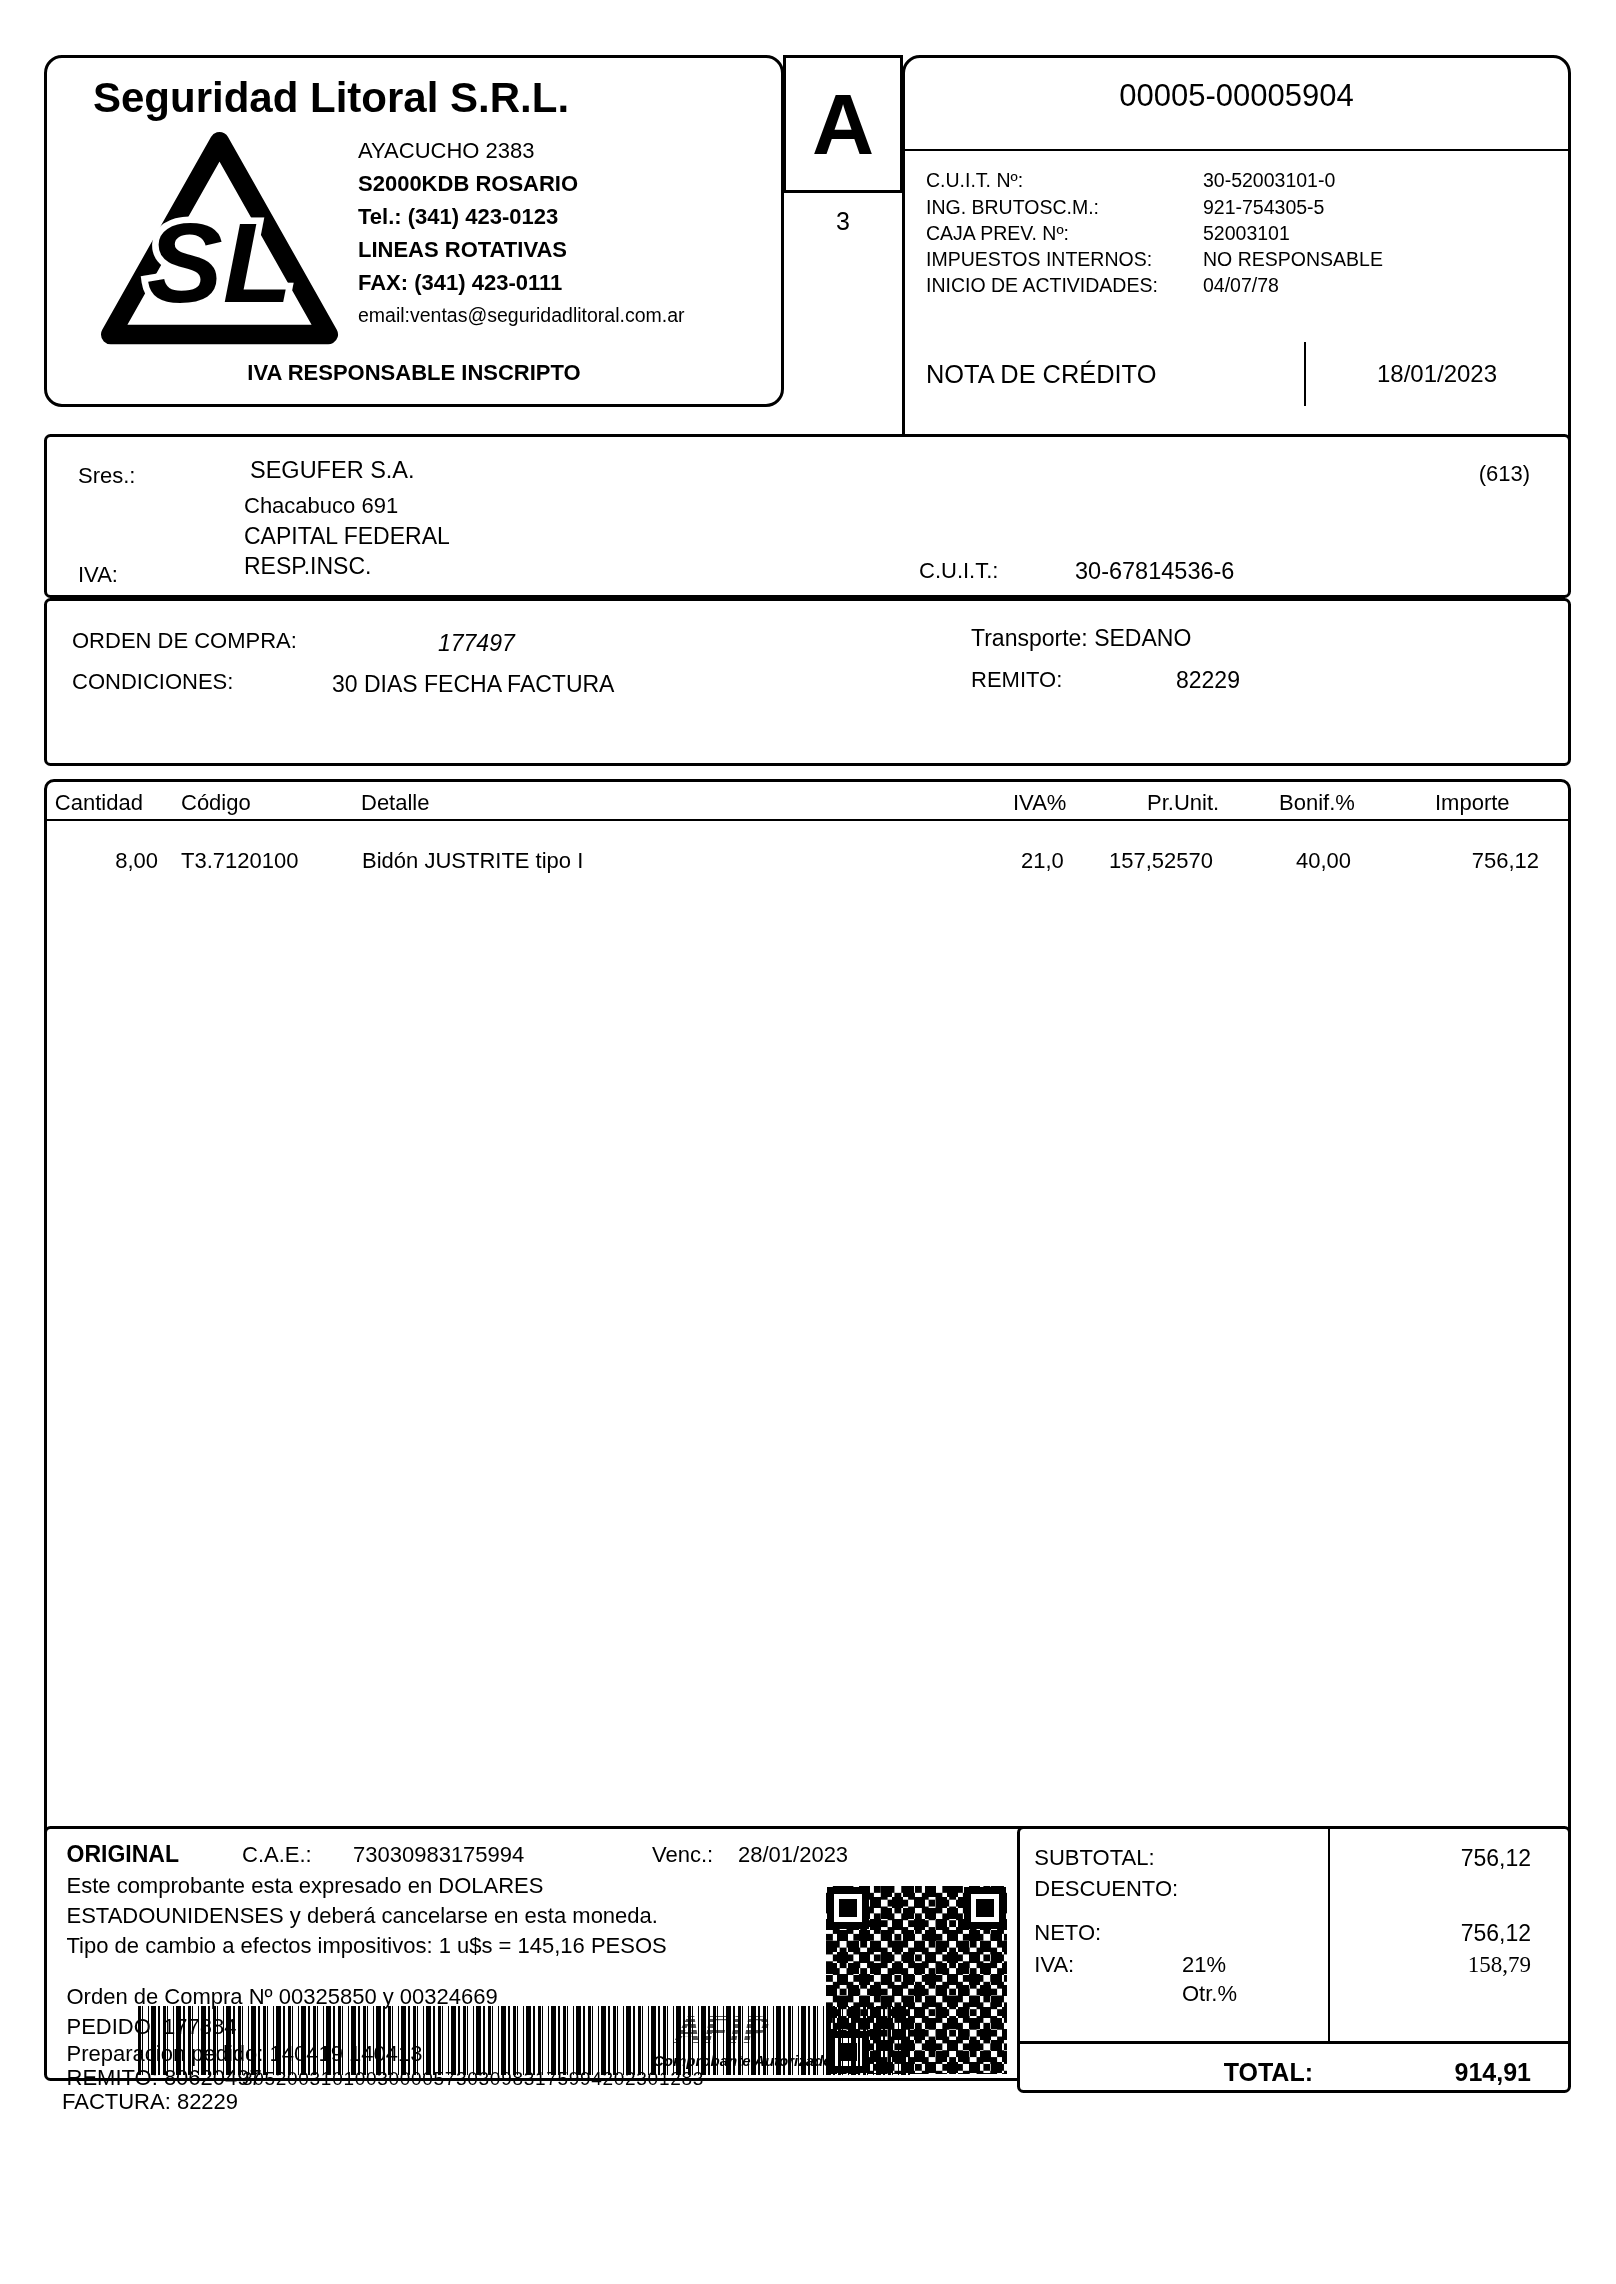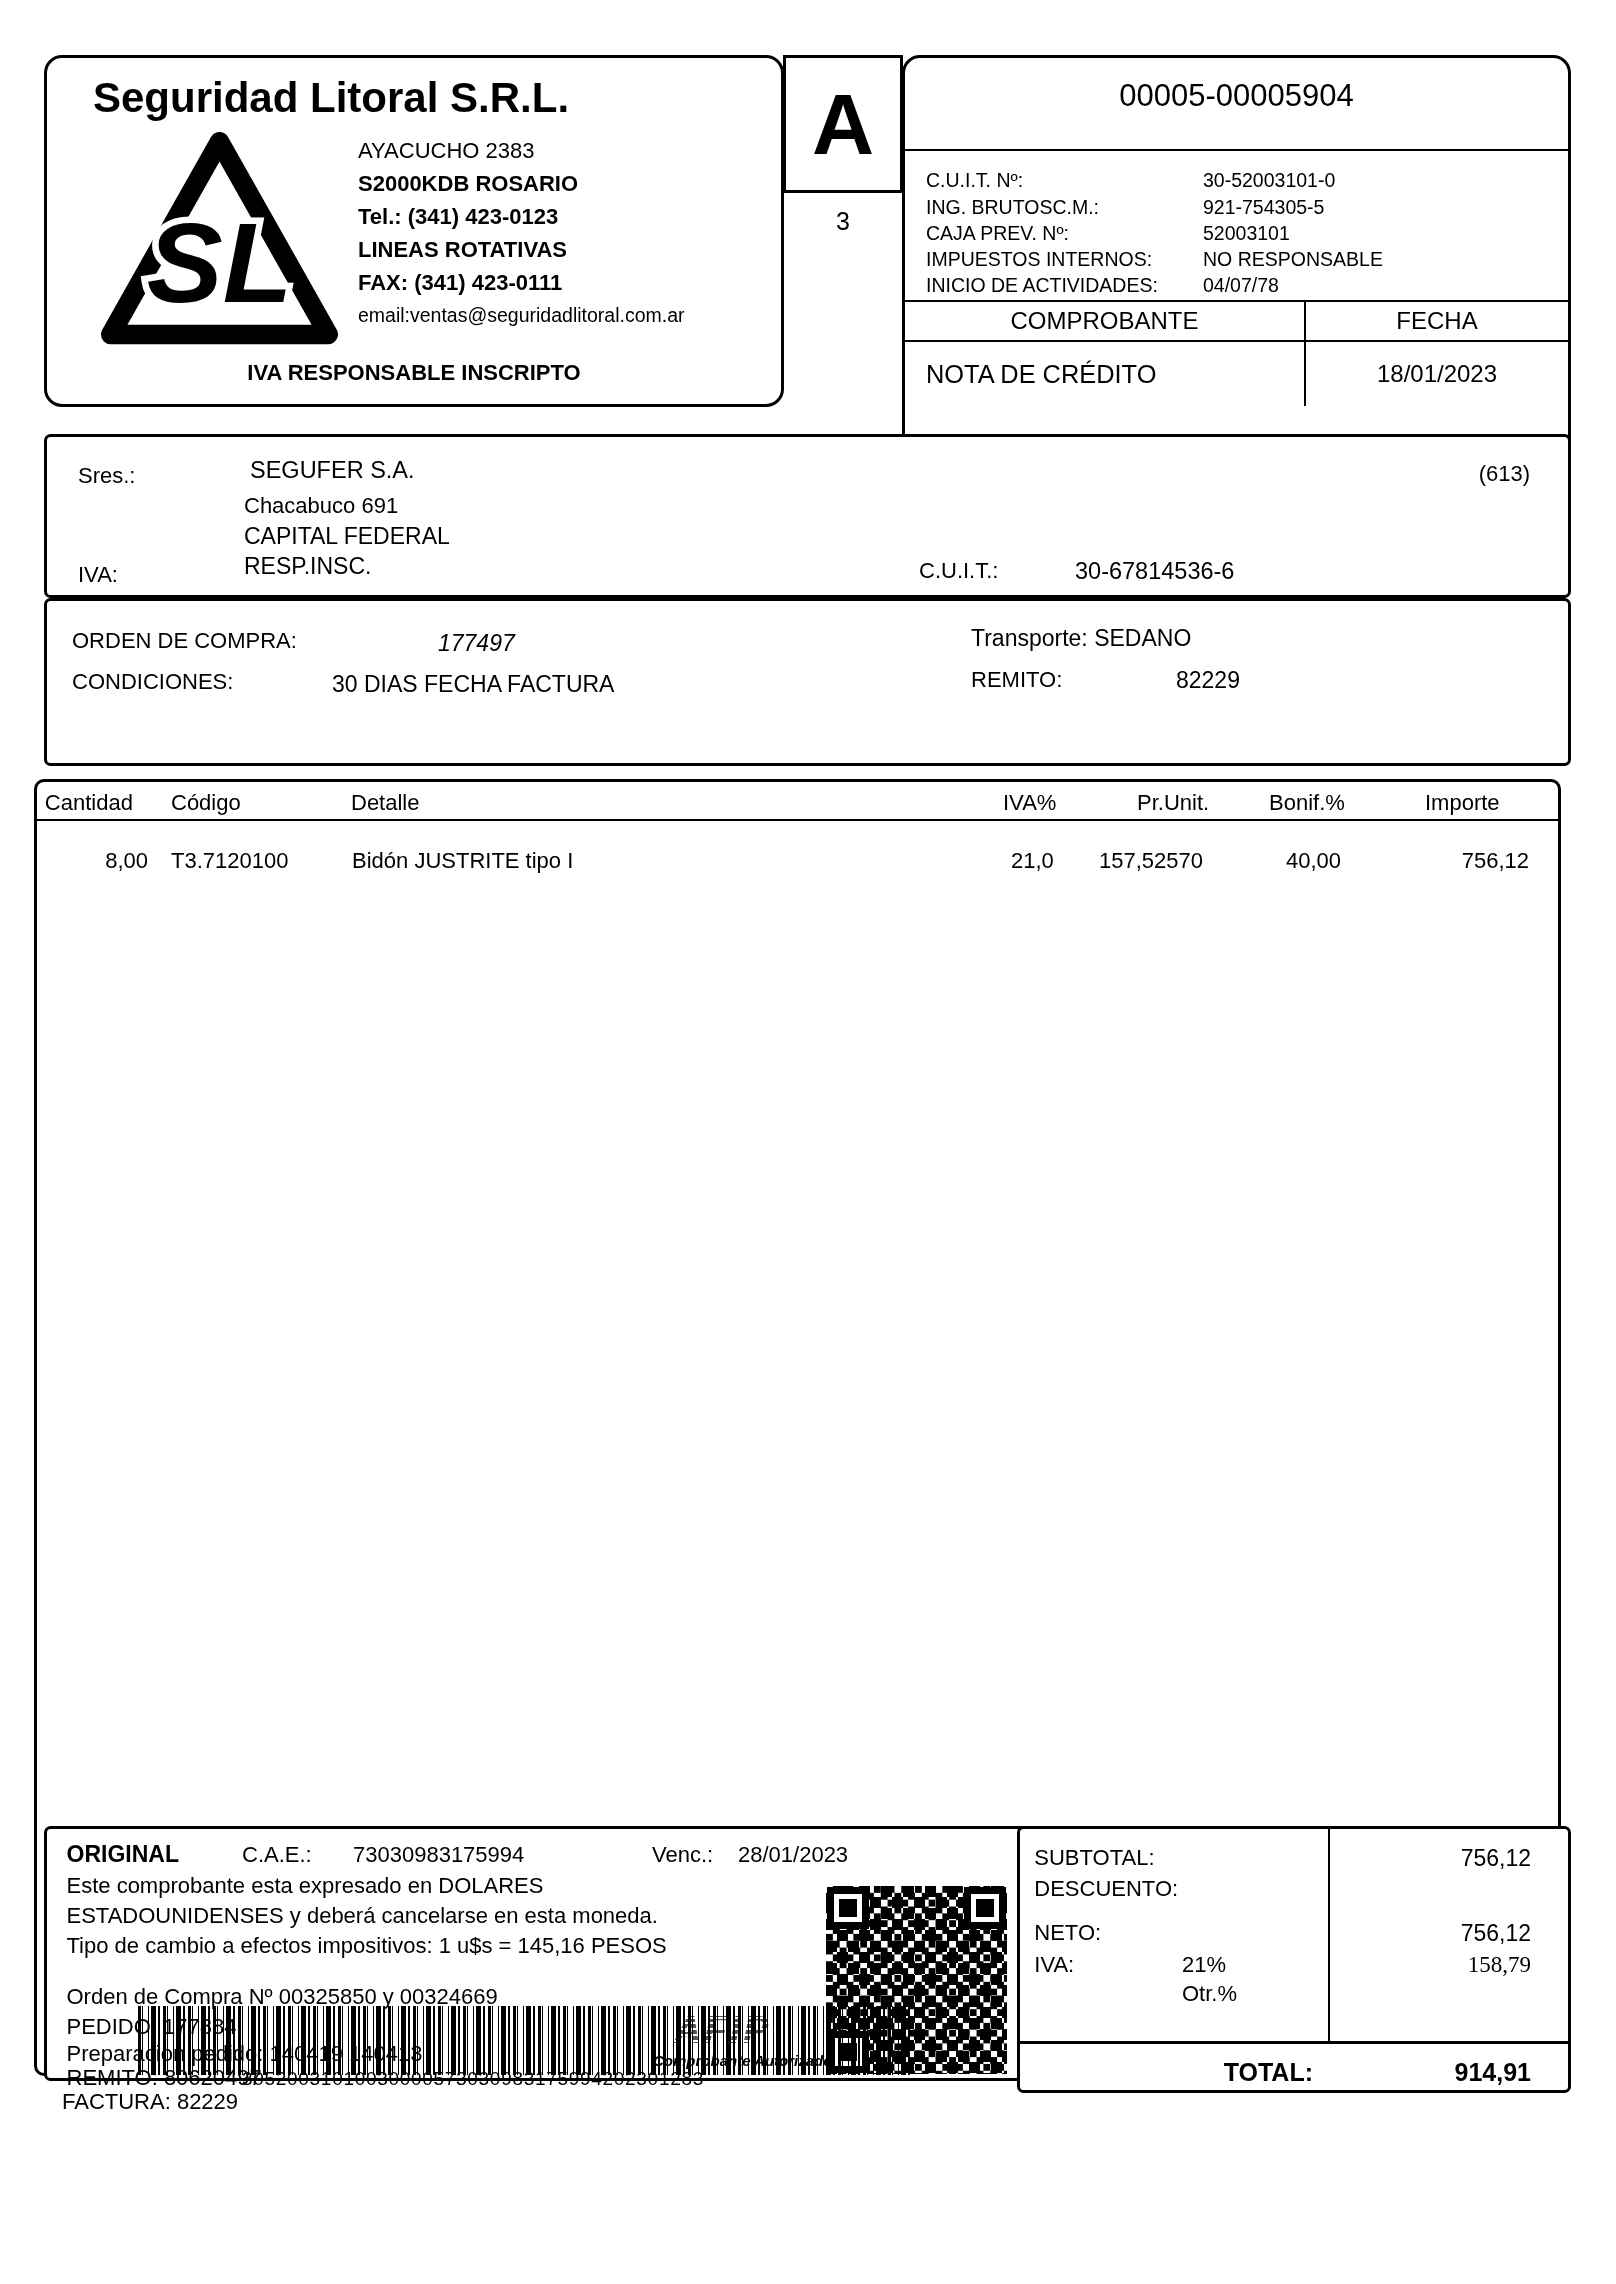--- a/index.html
+++ b/index.html
@@ -30,21 +30,21 @@
   #cf-head { position:absolute; left:0; top:242px; width:100%; height:42px; border-top:2.6px solid #000; border-bottom:2.6px solid #000; display:flex; }
   #cf-head .c1 { width:401px; border-right:2.6px solid #000; display:flex; align-items:center; justify-content:center; font-size:24px; }
   #cf-head .c2 { flex:1; display:flex; align-items:center; justify-content:center; font-size:24px; }
   #cf-vals { position:absolute; left:0; top:284px; width:100%; height:64px; display:flex; }
   #cf-vals .c1 { width:401px; border-right:2.6px solid #000; display:flex; align-items:center; padding-left:21px; font-size:25.4px; }
   #cf-vals .c2 { flex:1; display:flex; align-items:center; justify-content:center; font-size:24px; }
 
   
   #customer { left:44px; top:434px; width:1527px; height:164px; border-radius:6.5px; }
   #order    { left:44px; top:598px; width:1527px; height:168px; border-radius:6.5px; }
-  #items    { left:34px; top:779px; width:1527px; height:1297px; border-radius:10px; }
+  #items    { left:44px; top:779px; width:1527px; height:1297px; border-radius:10px; }
   #items-head { position:absolute; left:0; top:0; width:100%; height:39px; border-bottom:2.6px solid #000; }
 
   
   #footer-left { left:44px; top:1826px; width:1052px; height:255px; border-radius:6.5px; }
   #barcode { position:absolute; left:91px; top:177px; width:772px; height:69px; z-index:3; pointer-events:none;
              background-image: repeating-linear-gradient(90deg,#000 0 2.6px,transparent 2.6px 3.9px,#000 3.9px 5.2px,transparent 5.2px 9.8px,#000 9.8px 11px,transparent 11px 13px,#000 13px 17.6px,transparent 17.6px 20px,#000 20px 21.5px,transparent 21.5px 25px); }
   #qr { position:absolute; left:779px; top:57px; width:181px; height:188px; background-color:#fff;
         background-image:
           repeating-conic-gradient(from 0deg,#000 0% 25%,transparent 0% 50%),
           repeating-conic-gradient(from 0deg,#000 0% 25%,#fff 0% 50%);
@@ -98,24 +98,20 @@
     <div class="fld" style="left:298px; top:111px;">30-52003101-0</div>
     <div class="fld" style="left:21px; top:138px;">ING. BRUTOSC.M.:</div>
     <div class="fld" style="left:298px; top:138px;">921-754305-5</div>
     <div class="fld" style="left:21px; top:164px;">CAJA PREV. Nº:</div>
     <div class="fld" style="left:298px; top:164px;">52003101</div>
     <div class="fld" style="left:21px; top:190px;">IMPUESTOS INTERNOS:</div>
     <div class="fld" style="left:298px; top:190px;">NO RESPONSABLE</div>
     <div class="fld" style="left:21px; top:216px;">INICIO DE ACTIVIDADES:</div>
     <div class="fld" style="left:298px; top:216px;">04/07/78</div>
 
-    <div id="cf-head">
-      <div class="c1">COMPROBANTE</div>
-      <div class="c2">FECHA</div>
-    </div>
     <div id="cf-vals">
       <div class="c1">NOTA DE CRÉDITO</div>
       <div class="c2">18/01/2023</div>
     </div>
   </div>
 
   <div class="box" id="customer">
     <div class="t" style="left:31px; top:26px; font-size:22px;">Sres.:</div>
     <div class="t" style="left:203px; top:19.5px; font-size:23.5px;">SEGUFER S.A.</div>
     <div class="t" style="right:38px; top:23.5px; font-size:22px;">(613)</div>

